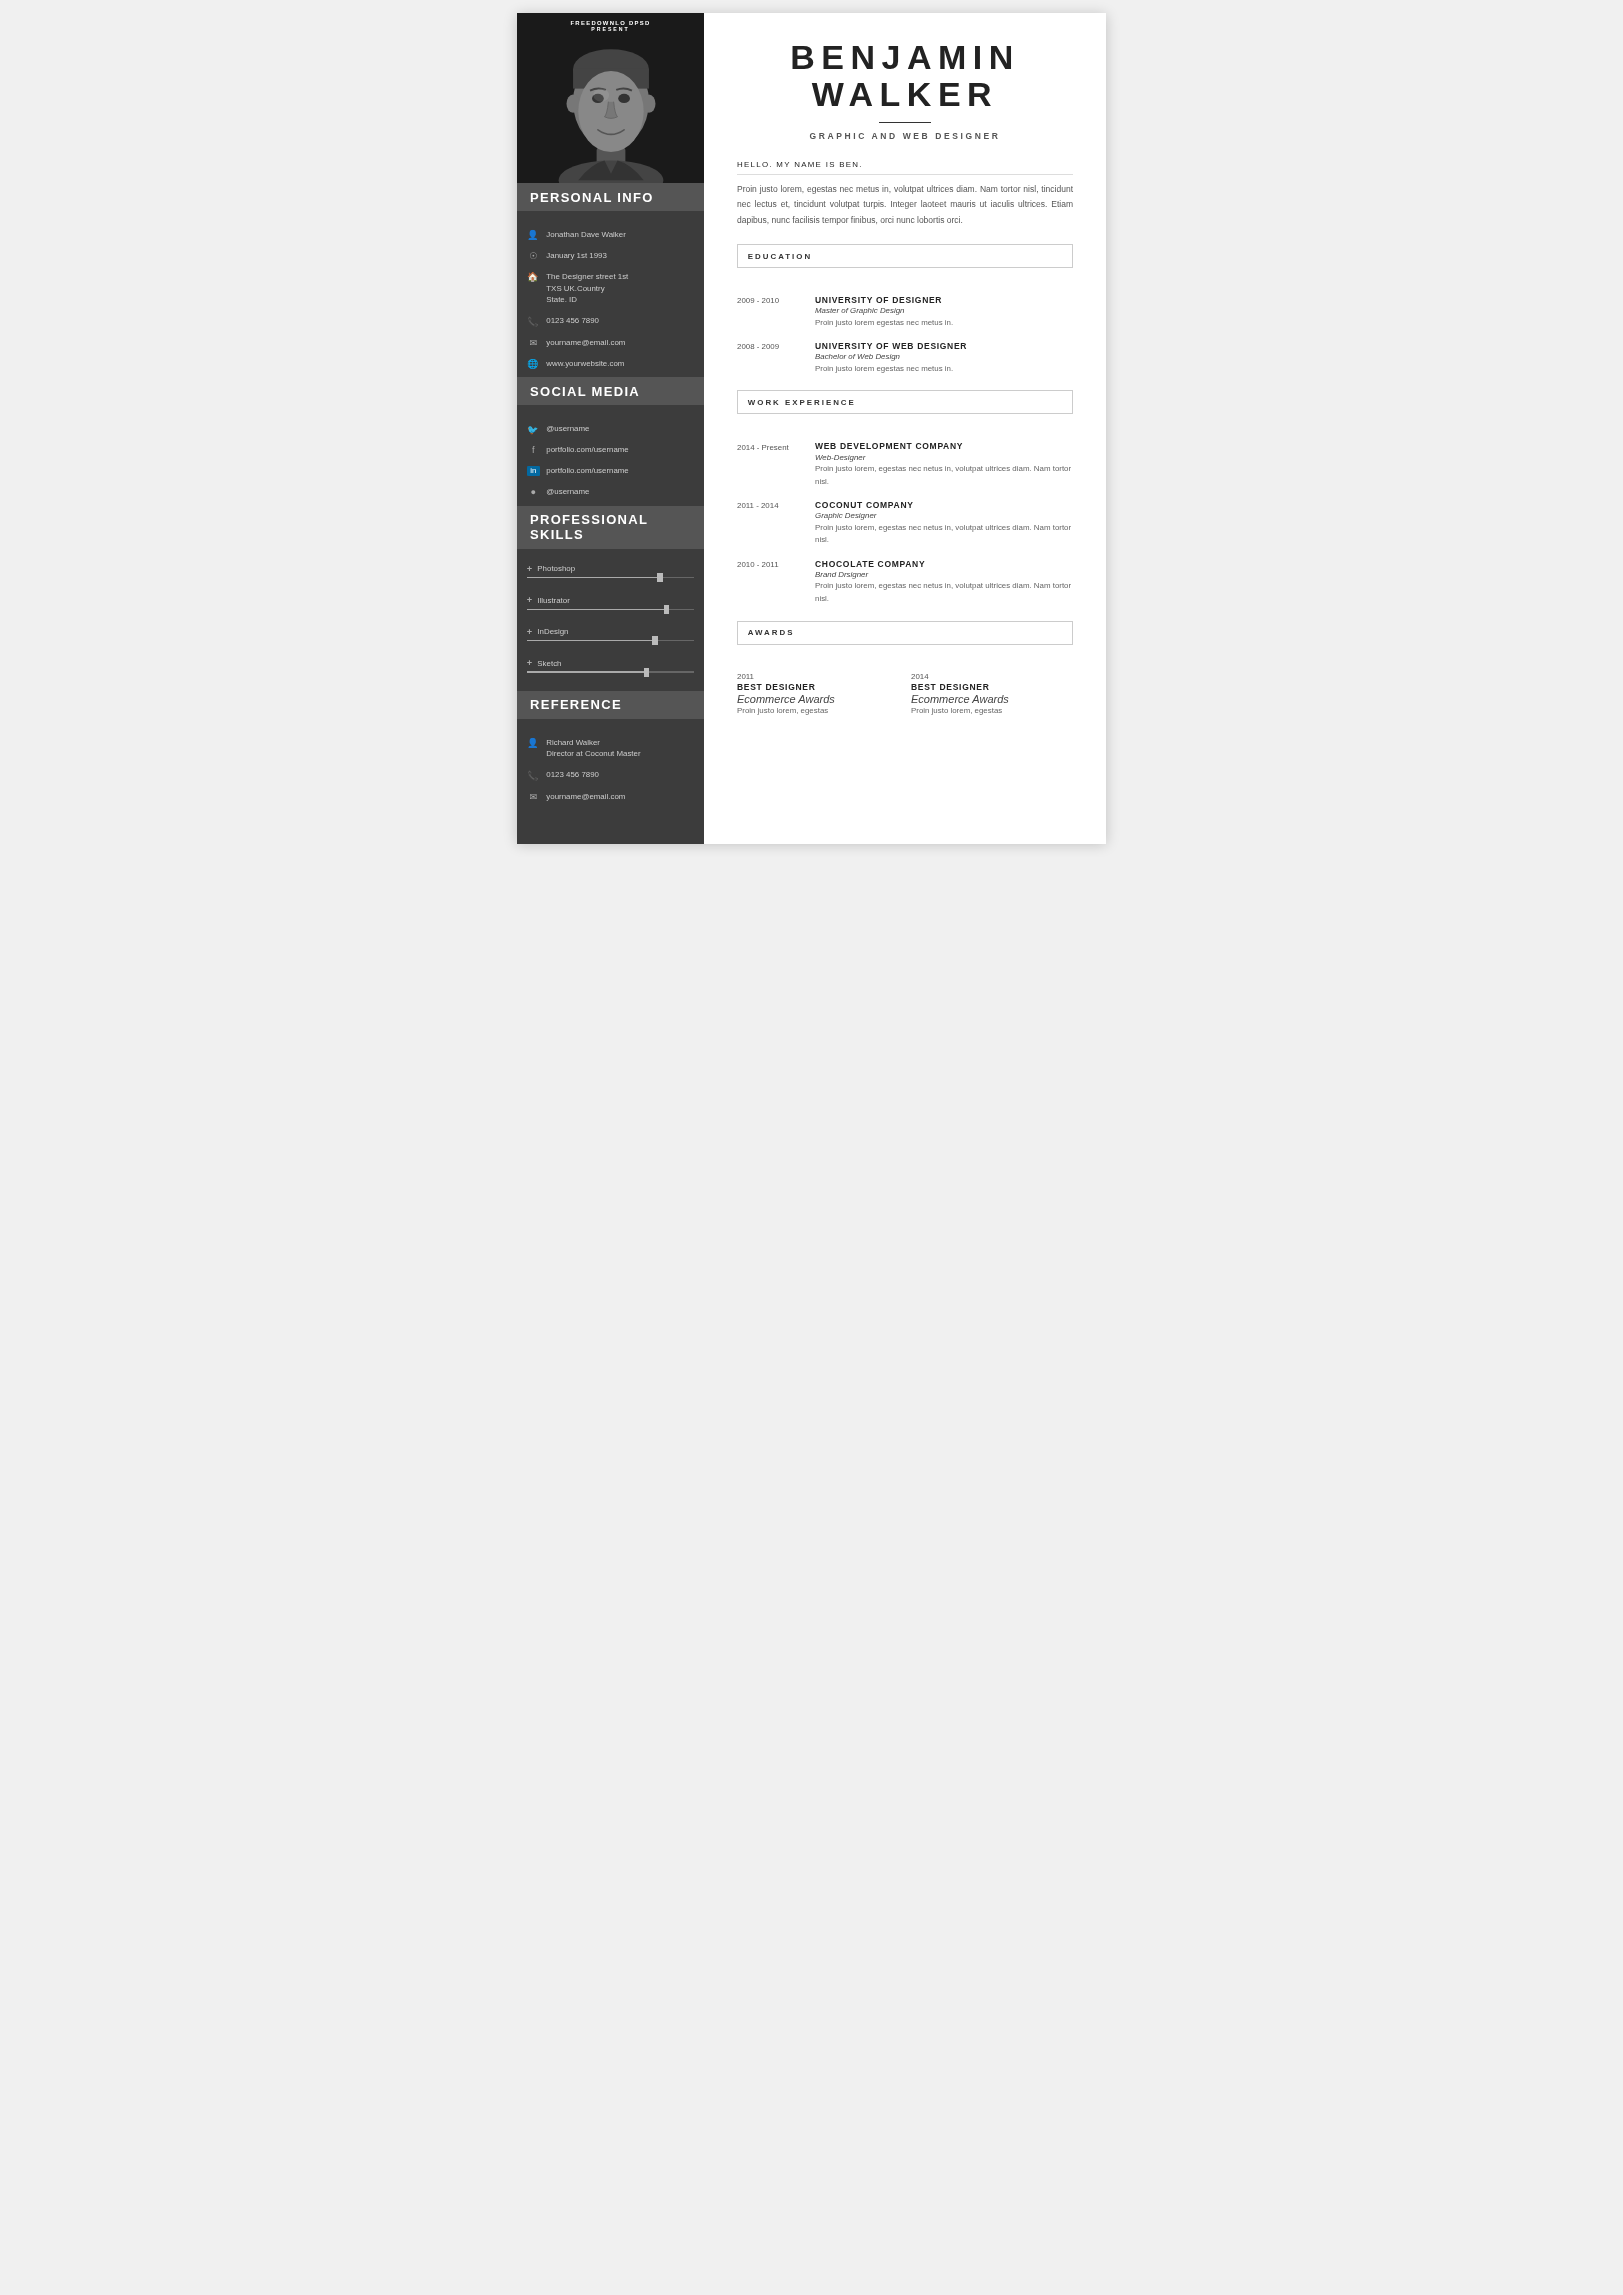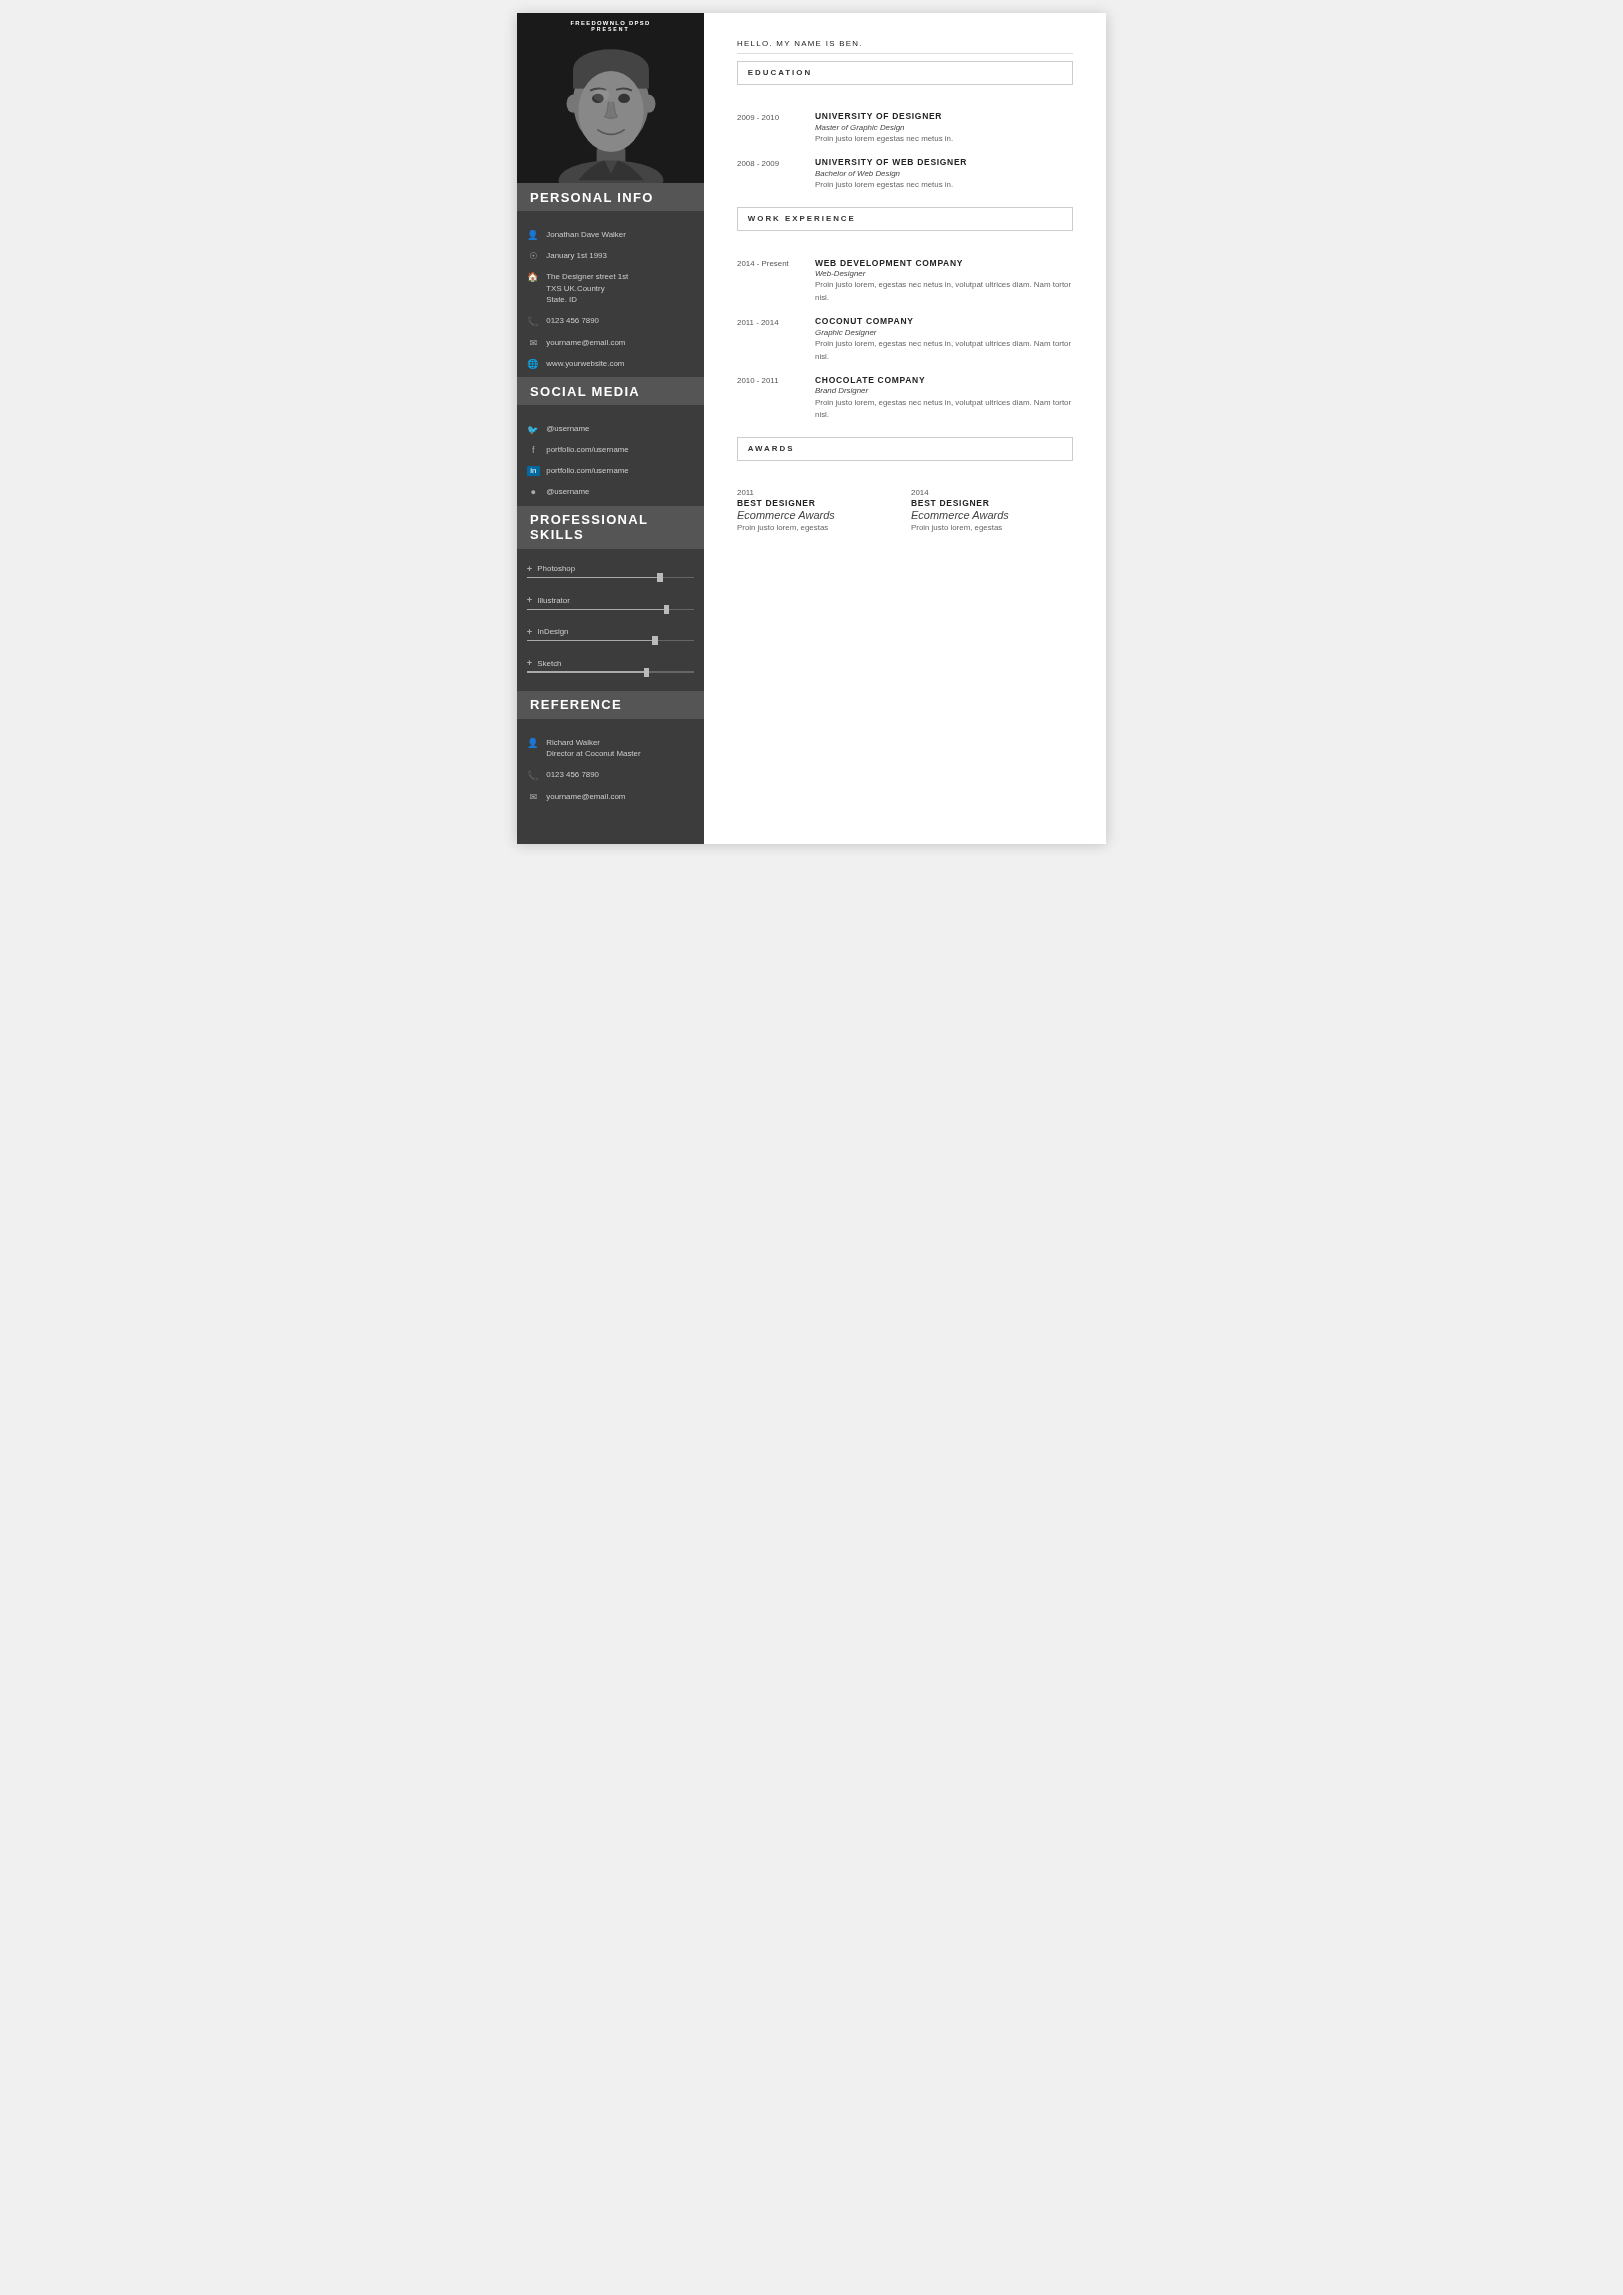--- a/index.html
+++ b/index.html
@@ -405,22 +405,31 @@
       </div>
       <div class="sidebar-item-row">
         <div class="icon">✉</div>
         <div class="sidebar-item-text">yourname@email.com</div>
       </div>
     </div>
   </div>
 
   <div class="main">
 
+    <div class="main-header">
+      <div class="main-name">
+        <div>BENJAMIN</div>
+        <div>WALKER</div>
+      </div>
+      <div class="main-divider"></div>
+      <div class="main-title">GRAPHIC AND WEB DESIGNER</div>
+    </div>
 
     <div class="intro-label">HELLO. MY NAME IS BEN.</div>
+    <div class="intro-text">Proin justo lorem, egestas nec metus in, volutpat ultrices diam. Nam tortor nisl, tincidunt nec lectus et, tincidunt volutpat turpis. Integer laoteet mauris ut iaculis ultrices. Etiam dapibus, nunc facilisis tempor finibus, orci nunc lobortis orci.</div>
 
     <div class="section-box">
       <div class="section-box-title">EDUCATION</div>
     </div>
     <div class="section-content" id="education-container">
         <div class="entry-row">
       <div class="entry-dates">2009 - 2010</div>
       <div class="entry-details">
         <div class="entry-title">UNIVERSITY OF DESIGNER</div>
         <div class="entry-subtitle">Master of Graphic Design</div>

